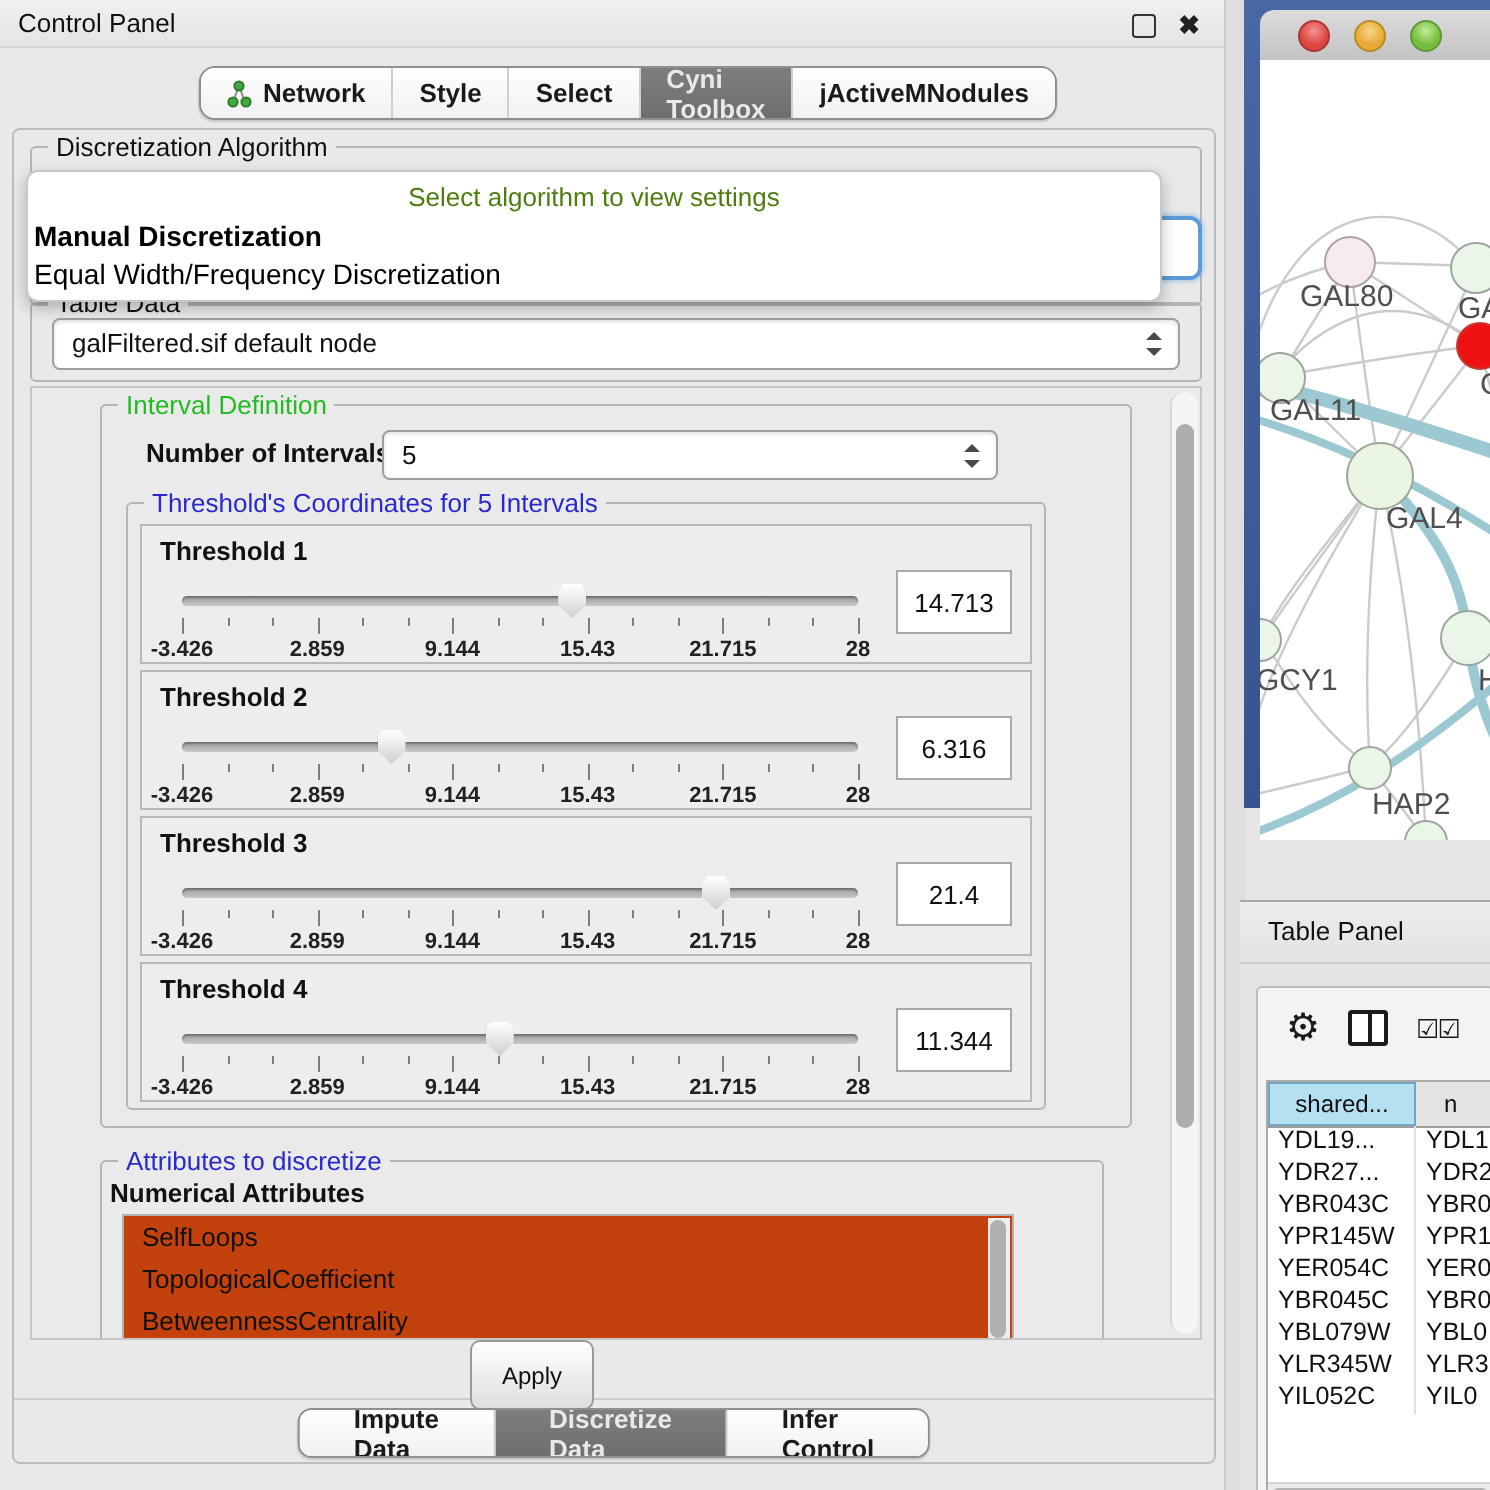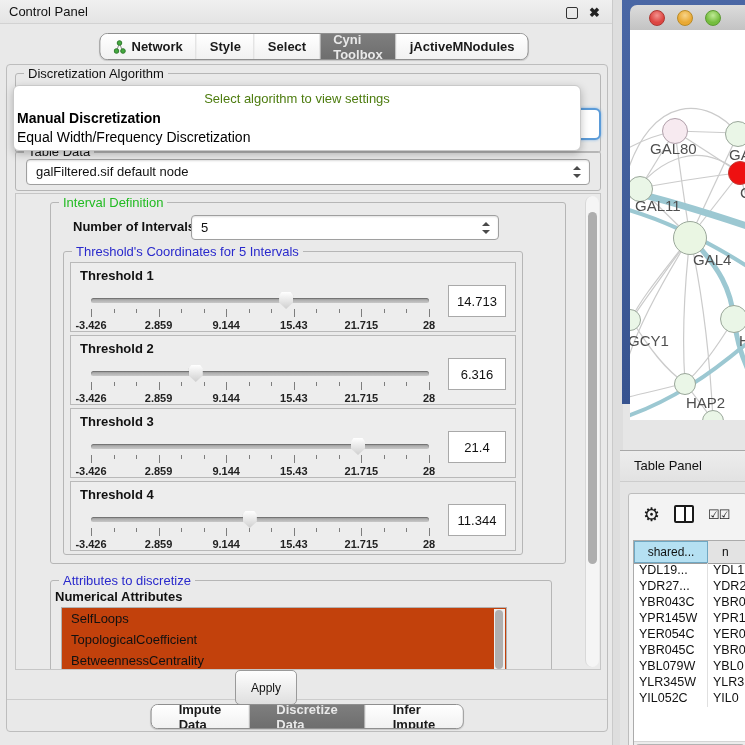--- a/index.html
+++ b/index.html
@@ -351,21 +351,21 @@
       <button class="applybtn">Apply</button>
 
       <div class="btabs">
         <div class="tabseg">
             <span>Impute Data</span>
           </div>
         <div class="tabseg sel">
             <span>Discretize Data</span>
           </div>
         <div class="tabseg">
-            <span>Infer Impute</span>
+            <span>Infer Control</span>
           </div>
       </div>
     </div>
   </div>
 
   <div class="gutter"></div>
 
   <div class="netwin">
     <div class="mactitle">
       <span class="light l-red"></span>

